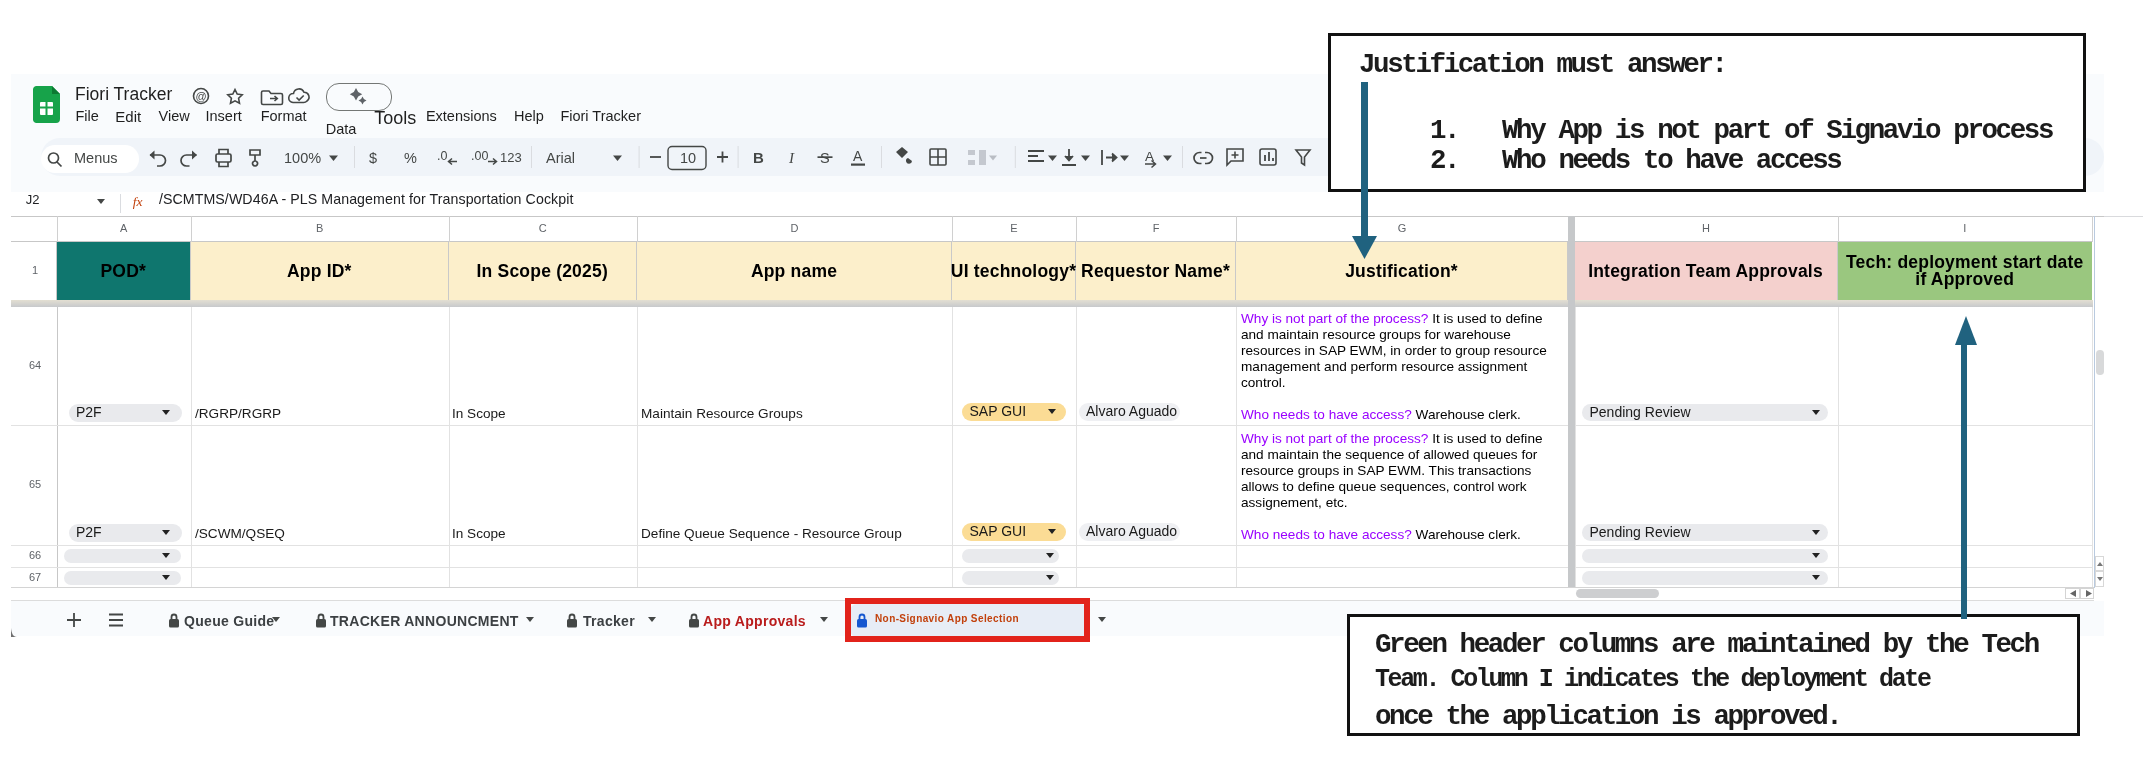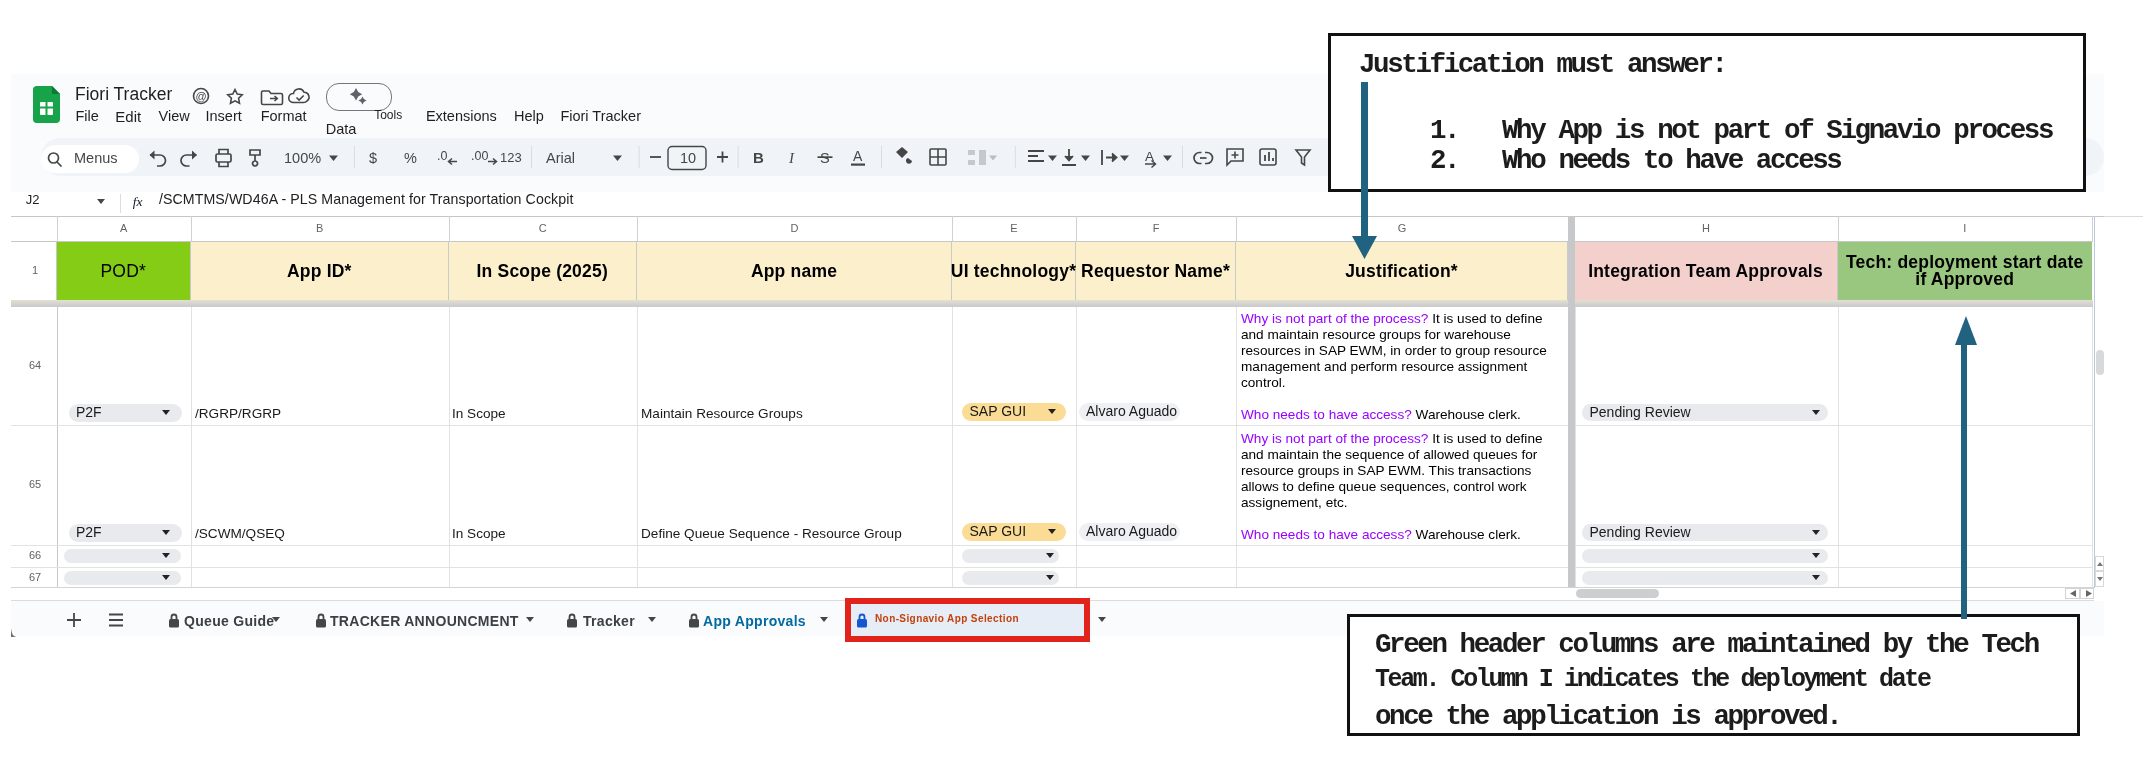--- a/index.html
+++ b/index.html
@@ -38,21 +38,21 @@
 <svg class="a" style="left:348px;top:88px" width="20" height="17" viewBox="0 0 20 17">
 <path d="M8 0 l2.2 4 4 2.2 -4 2.2 -2.2 4 -2.2 -4 -4 -2.2 4 -2.2 z" fill="#5f6368"></path>
 <path d="M14.5 8.5 l1.4 2.6 2.6 1.4 -2.6 1.4 -1.4 2.6 -1.4 -2.6 -2.6 -1.4 2.6 -1.4 z" fill="#5f6368"></path>
 </svg>
 <div class="t" style="left:75.5px;top:108.7px;font-size:14.5px;color:#1f1f1f">File</div>
 <div class="t" style="left:115.3px;top:108.7px;font-size:15px;color:#1f1f1f">Edit</div>
 <div class="t" style="left:158.6px;top:108.7px;font-size:14.5px;color:#1f1f1f">View</div>
 <div class="t" style="left:205.5px;top:108.7px;font-size:14.5px;color:#1f1f1f">Insert</div>
 <div class="t" style="left:260.7px;top:108.7px;font-size:14.5px;color:#1f1f1f">Format</div>
 <div class="t" style="left:325.8px;top:122px;font-size:14.5px;color:#1f1f1f">Data</div>
-<div class="t" style="left:374.2px;top:108.7px;font-size:12px;color:#1f1f1f">Tools</div>
+<div class="t" style="left:374.2px;top:108.7px;font-size:18px;color:#1f1f1f">Tools</div>
 <div class="t" style="left:425.9px;top:108.7px;font-size:14.5px;color:#1f1f1f">Extensions</div>
 <div class="t" style="left:514px;top:108.7px;font-size:14.5px;color:#1f1f1f">Help</div>
 <div class="t" style="left:560.4px;top:108.7px;font-size:14.5px;color:#1f1f1f">Fiori Tracker</div>
 <svg class="a" style="left:41px;top:138px" width="2063" height="38" viewBox="0 0 2063 38">
 <g stroke="#444746" stroke-width="1.7" fill="none" transform="translate(-41,-138)">
 <circle cx="53.5" cy="158" r="5"></circle>
       <path d="M57 162 l4.5 4.5"></path>
 <path d="M150 155 h10 a5.5 5.5 0 0 1 0 11 h-3"></path>
       <path d="M154.5 150.5 L149.5 155 l5 4.5" fill="#444746" stroke="none"></path>
 <path d="M196.5 155 h-10 a5.5 5.5 0 0 0 0 11 h3"></path>
@@ -130,21 +130,21 @@
         <path d="M1265 161 v-6 m4 6 v-9 m4 9 v-3" stroke-width="1.8"></path>
       </g>
 <path d="M1296 150 h14 l-5.5 7 v8 l-3 -2 v-6 z" stroke="#444746" stroke-width="1.6" fill="none"></path>
 <path d="M1355 149 h6 v17 h-6 z" stroke="#444746" stroke-width="1.6" fill="none"></path>
 </g>
 </svg>
 <div class="a" style="left:11px;top:192px;width:2132px;height:23.5px;background:#fff;border-bottom:1px solid #d9dadd"></div>
 <div class="t" style="left:25.7px;top:193px;font-size:13px;color:#202124">J2</div>
 <div class="car" style="left:97px;top:199px;border-top-color:#444746;border-left-width:4.5px;border-right-width:4.5px;border-top-width:5.5px"></div>
 <div class="a" style="left:119.6px;top:194px;width:1px;height:19px;background:#dadce0"></div>
-<div class="t" style="left:132.7px;top:195px;font-size:13.5px;font-style:italic;font-family:'Liberation Serif',serif;color:#0f172a">fx</div>
+<div class="t" style="left:132.7px;top:195px;font-size:13.5px;font-style:italic;font-family:'Liberation Serif',serif;color:#c2410c">fx</div>
 <div class="t" style="left:158.9px;top:192.3px;font-size:14.2px;letter-spacing:0.08px;color:#202124">/SCMTMS/WD46A - PLS Management for Transportation Cockpit</div>
 <div class="hb" style="left:2093px;top:215.5px;width:11px;background:#c7c7c7"></div>
 <div class="a" style="left:11px;top:215.5px;width:2082px;height:26.5px;background:#fff;border-top:1px solid #c7c7c7;border-bottom:1px solid #c7c7c7;box-sizing:border-box"></div>
 <div class="t" style="left:118.75px;top:223px;width:10px;text-align:center;font-size:11px;color:#5f6368">A</div>
 <div class="t" style="left:314.75px;top:223px;width:10px;text-align:center;font-size:11px;color:#5f6368">B</div>
 <div class="t" style="left:537.75px;top:223px;width:10px;text-align:center;font-size:11px;color:#5f6368">C</div>
 <div class="t" style="left:789.5px;top:223px;width:10px;text-align:center;font-size:11px;color:#5f6368">D</div>
 <div class="t" style="left:1009px;top:223px;width:10px;text-align:center;font-size:11px;color:#5f6368">E</div>
 <div class="t" style="left:1151px;top:223px;width:10px;text-align:center;font-size:11px;color:#5f6368">F</div>
 <div class="t" style="left:1397px;top:223px;width:10px;text-align:center;font-size:11px;color:#5f6368">G</div>
@@ -153,21 +153,21 @@
 <div class="a" style="left:56.5px;top:216px;width:1px;height:26px;background:#d0d0d0"></div>
 <div class="a" style="left:191px;top:216px;width:1px;height:26px;background:#d0d0d0"></div>
 <div class="a" style="left:448.5px;top:216px;width:1px;height:26px;background:#d0d0d0"></div>
 <div class="a" style="left:637px;top:216px;width:1px;height:26px;background:#d0d0d0"></div>
 <div class="a" style="left:952px;top:216px;width:1px;height:26px;background:#d0d0d0"></div>
 <div class="a" style="left:1076px;top:216px;width:1px;height:26px;background:#d0d0d0"></div>
 <div class="a" style="left:1236px;top:216px;width:1px;height:26px;background:#d0d0d0"></div>
 <div class="a" style="left:1568px;top:216px;width:1px;height:26px;background:#d0d0d0"></div>
 <div class="a" style="left:1837.5px;top:216px;width:1px;height:26px;background:#d0d0d0"></div>
 <div class="a" style="left:2092px;top:216px;width:1px;height:26px;background:#d0d0d0"></div>
-<div class="a" style="left:56.5px;top:242px;width:134.5px;height:58px;background:#84cc16;border-right:1px solid #c9c9c9;box-sizing:border-box;display:flex;align-items:center;justify-content:center;white-space:nowrap;font-weight:normal;font-size:17.5px;letter-spacing:0.2px;color:#000">POD*</div>
+<div class="a" style="left:56.5px;top:242px;width:134.5px;height:58px;background:#0f766e;border-right:1px solid #c9c9c9;box-sizing:border-box;display:flex;align-items:center;justify-content:center;white-space:nowrap;font-weight:bold;font-size:17.5px;letter-spacing:0.2px;color:#000">POD*</div>
 <div class="a" style="left:191px;top:242px;width:257.5px;height:58px;background:#fcefcb;border-right:1px solid #c9c9c9;box-sizing:border-box;display:flex;align-items:center;justify-content:center;white-space:nowrap;font-weight:bold;font-size:17.5px;letter-spacing:0.2px;color:#000">App ID*</div>
 <div class="a" style="left:448.5px;top:242px;width:188.5px;height:58px;background:#fcefcb;border-right:1px solid #c9c9c9;box-sizing:border-box;display:flex;align-items:center;justify-content:center;white-space:nowrap;font-weight:bold;font-size:17.5px;letter-spacing:0.2px;color:#000">In Scope (2025)</div>
 <div class="a" style="left:637px;top:242px;width:315px;height:58px;background:#fcefcb;border-right:1px solid #c9c9c9;box-sizing:border-box;display:flex;align-items:center;justify-content:center;white-space:nowrap;font-weight:bold;font-size:17.5px;letter-spacing:0.2px;color:#000">App name</div>
 <div class="a" style="left:952px;top:242px;width:124px;height:58px;background:#fcefcb;border-right:1px solid #c9c9c9;box-sizing:border-box;display:flex;align-items:center;justify-content:center;white-space:nowrap;font-weight:bold;font-size:17.5px;letter-spacing:0.2px;color:#000">UI technology*</div>
 <div class="a" style="left:1076px;top:242px;width:160px;height:58px;background:#fcefcb;border-right:1px solid #c9c9c9;box-sizing:border-box;display:flex;align-items:center;justify-content:center;white-space:nowrap;font-weight:bold;font-size:17.5px;letter-spacing:0.2px;color:#000">Requestor Name*</div>
 <div class="a" style="left:1236px;top:242px;width:332px;height:58px;background:#fcefcb;border-right:1px solid #c9c9c9;box-sizing:border-box;display:flex;align-items:center;justify-content:center;white-space:nowrap;font-weight:bold;font-size:17.5px;letter-spacing:0.2px;color:#000">Justification*</div>
 <div class="a" style="left:1574.5px;top:242px;width:263.0px;height:58px;background:#f4d0cd;border-right:1px solid #c9c9c9;box-sizing:border-box;display:flex;align-items:center;justify-content:center;white-space:nowrap;font-weight:bold;font-size:17.5px;letter-spacing:0.2px;color:#000">Integration Team Approvals</div>
 <div class="a" style="left:1837.5px;top:242px;width:254.5px;height:58px;background:#9ac77f;display:flex;align-items:center;justify-content:center;text-align:center;font-weight:bold;font-size:17.5px;letter-spacing:0.2px;line-height:17.5px;color:#000;padding-bottom:4px">Tech: deployment start date<br>if Approved</div>
 <div class="a" style="left:11px;top:242px;width:45.5px;height:58px;background:#fff;border-right:1px solid #c7c7c7;box-sizing:border-box"></div>
 <div class="t" style="left:28px;top:265px;font-size:11px;color:#5f6368;width:14px;text-align:center">1</div>
@@ -276,21 +276,21 @@
 <svg class="a" style="left:566px;top:613px" width="12" height="15" viewBox="0 0 12 15">
     <rect x="1" y="6" width="10" height="8.5" rx="1.5" fill="#444746"></rect>
     <path d="M3.5 6 v-2 a2.5 2.5 0 0 1 5 0 v2" stroke="#444746" stroke-width="1.8" fill="none"></path>
   </svg>
 <div class="t" style="left:583px;top:613.5px;font-size:14px;font-weight:bold;letter-spacing:0.3px;color:#3c4043">Tracker</div>
 <div class="car" style="left:648px;top:617px;border-top-color:#444746;border-left-width:4.5px;border-right-width:4.5px;border-top-width:5.5px"></div>
 <svg class="a" style="left:688px;top:613px" width="12" height="15" viewBox="0 0 12 15">
     <rect x="1" y="6" width="10" height="8.5" rx="1.5" fill="#444746"></rect>
     <path d="M3.5 6 v-2 a2.5 2.5 0 0 1 5 0 v2" stroke="#444746" stroke-width="1.8" fill="none"></path>
   </svg>
-<div class="t" style="left:703px;top:613.5px;font-size:14px;font-weight:bold;letter-spacing:0.3px;color:#0369a1">App Approvals</div>
+<div class="t" style="left:703px;top:613.5px;font-size:14px;font-weight:bold;letter-spacing:0.3px;color:#b91c1c">App Approvals</div>
 <div class="car" style="left:820px;top:617px;border-top-color:#444746;border-left-width:4.5px;border-right-width:4.5px;border-top-width:5.5px"></div>
 <div class="a" style="left:850px;top:603.5px;width:237px;height:33.5px;border-radius:7px;background:#e7edf6"></div>
 <svg class="a" style="left:856px;top:613px" width="12" height="15" viewBox="0 0 12 15">
     <rect x="1" y="6" width="10" height="8.5" rx="1.5" fill="#1557d0"></rect>
     <path d="M3.5 6 v-2 a2.5 2.5 0 0 1 5 0 v2" stroke="#1557d0" stroke-width="1.8" fill="none"></path>
   </svg>
 <div class="t" style="left:875px;top:613.5px;font-size:10px;font-weight:bold;letter-spacing:0.4px;color:#c2410c">Non-Signavio App Selection</div>
 <div class="car" style="left:1098px;top:617px;border-top-color:#444746;border-left-width:4.5px;border-right-width:4.5px;border-top-width:5.5px"></div>
 <div class="a" style="left:844.5px;top:598.3px;width:245.7px;height:43.4px;border:6px solid #e2231b;box-sizing:border-box"></div>
 <svg class="a" style="left:10.8px;top:627.5px" width="6" height="9" viewBox="0 0 6 9">

